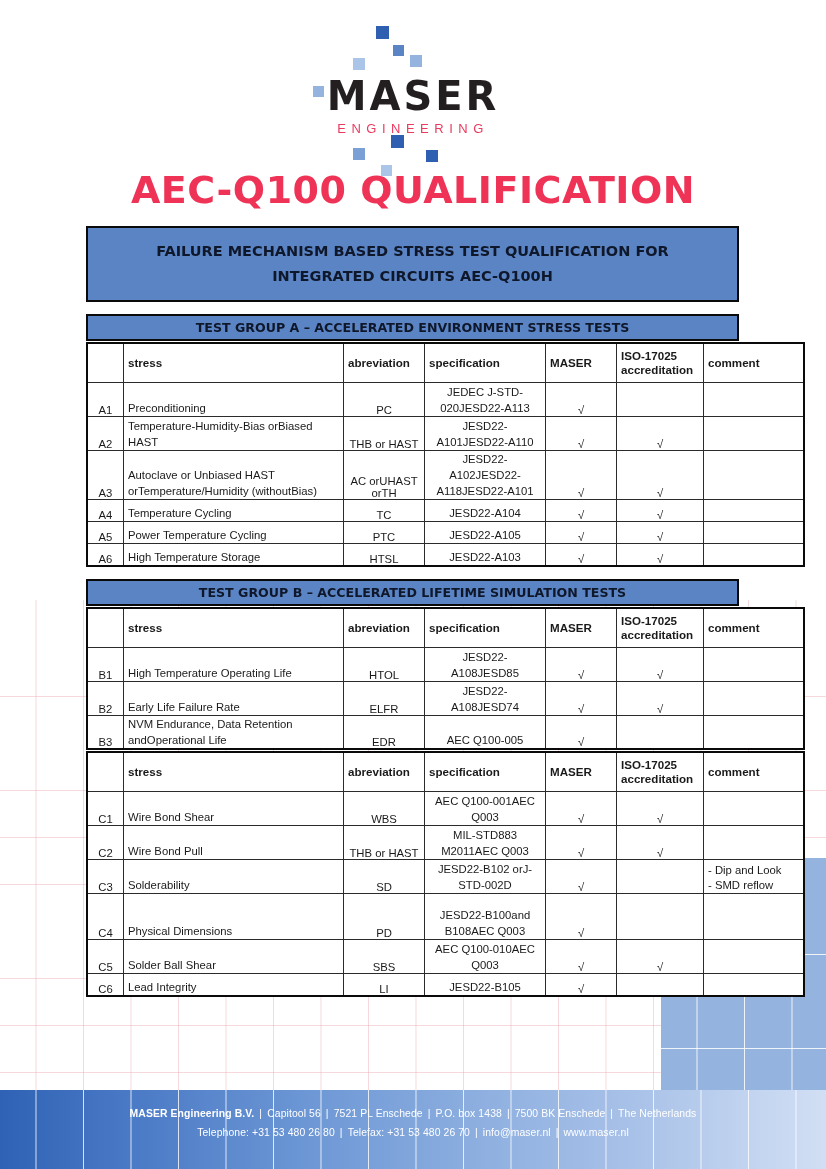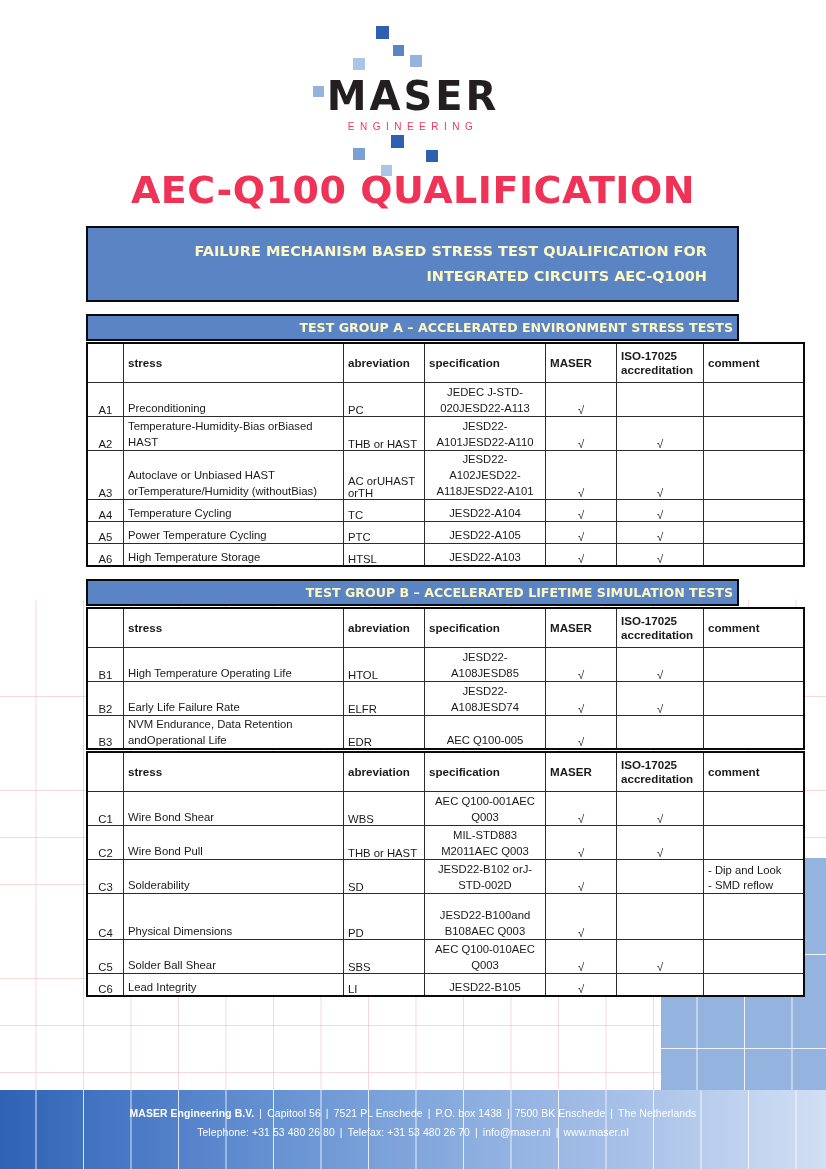--- a/index.html
+++ b/index.html
@@ -78,21 +78,21 @@
     color: #231f20;
     line-height: 42px;
   }
   #logo-sub {
     position: absolute;
     left: 0; top: 103px;
     width: 240px;
     text-align: center;
     font-family: "Liberation Sans", sans-serif;
     font-weight: 400;
-    font-size: 10px;
+    font-size: 13px;
     letter-spacing: 5.5px;
     color: #ea3a5e;
   }
 
   
   #doc-title {
     position: absolute;
     left: 0; top: 168px;
     width: 826px;
     text-align: center;
@@ -108,24 +108,24 @@
   #content {
     position: absolute;
     left: 86px; top: 226px;
     width: 653px;
     z-index: 4;
   }
 
   .banner {
     background: #5b84c4;
     border: 2px solid #0a0a0a;
-    color: #fef9c3;
+    color: #0f172a;
     font-family: "DejaVu Sans", sans-serif;
     font-weight: 700;
-    text-align: right;
+    text-align: center;
     box-sizing: border-box;
   }
   #main-banner {
     font-size: 14.5px;
     line-height: 25px;
     padding: 11px 30px;
   }
   .group-banner {
     font-size: 12.6px;
     line-height: 19px;
@@ -162,21 +162,21 @@
   thead th.c-idx  { width: 27px; }
   thead th.c-str  { width: 211px; }
   thead th.c-abr  { width: 72px; text-align: center; }
   thead th.c-spec { width: 112px; text-align: center; }
   thead th.c-mas  { width: 62px;  text-align: center; }
   thead th.c-iso  { width: 78px;  text-align: center; }
   thead th.c-com  { width: 91px; }
 
   td.idx  { text-align: center; font-size: 11.2px; }
   td.str  { text-align: left; line-height: 16px; }
-  td.abr  { }
+  td.abr  { text-align: center; }
   td.spec { text-align: center; line-height: 16px; }
   td.chk  { text-align: center; vertical-align: middle; font-size: 13.5px; }
   td.com  { text-align: left; line-height: 15px; font-size: 11px; vertical-align: middle;}
   td.com .cl { display:block; }
 
   
   #footer {
     position: absolute;
     left: 0; top: 1090px;
     width: 826px; height: 79px;

